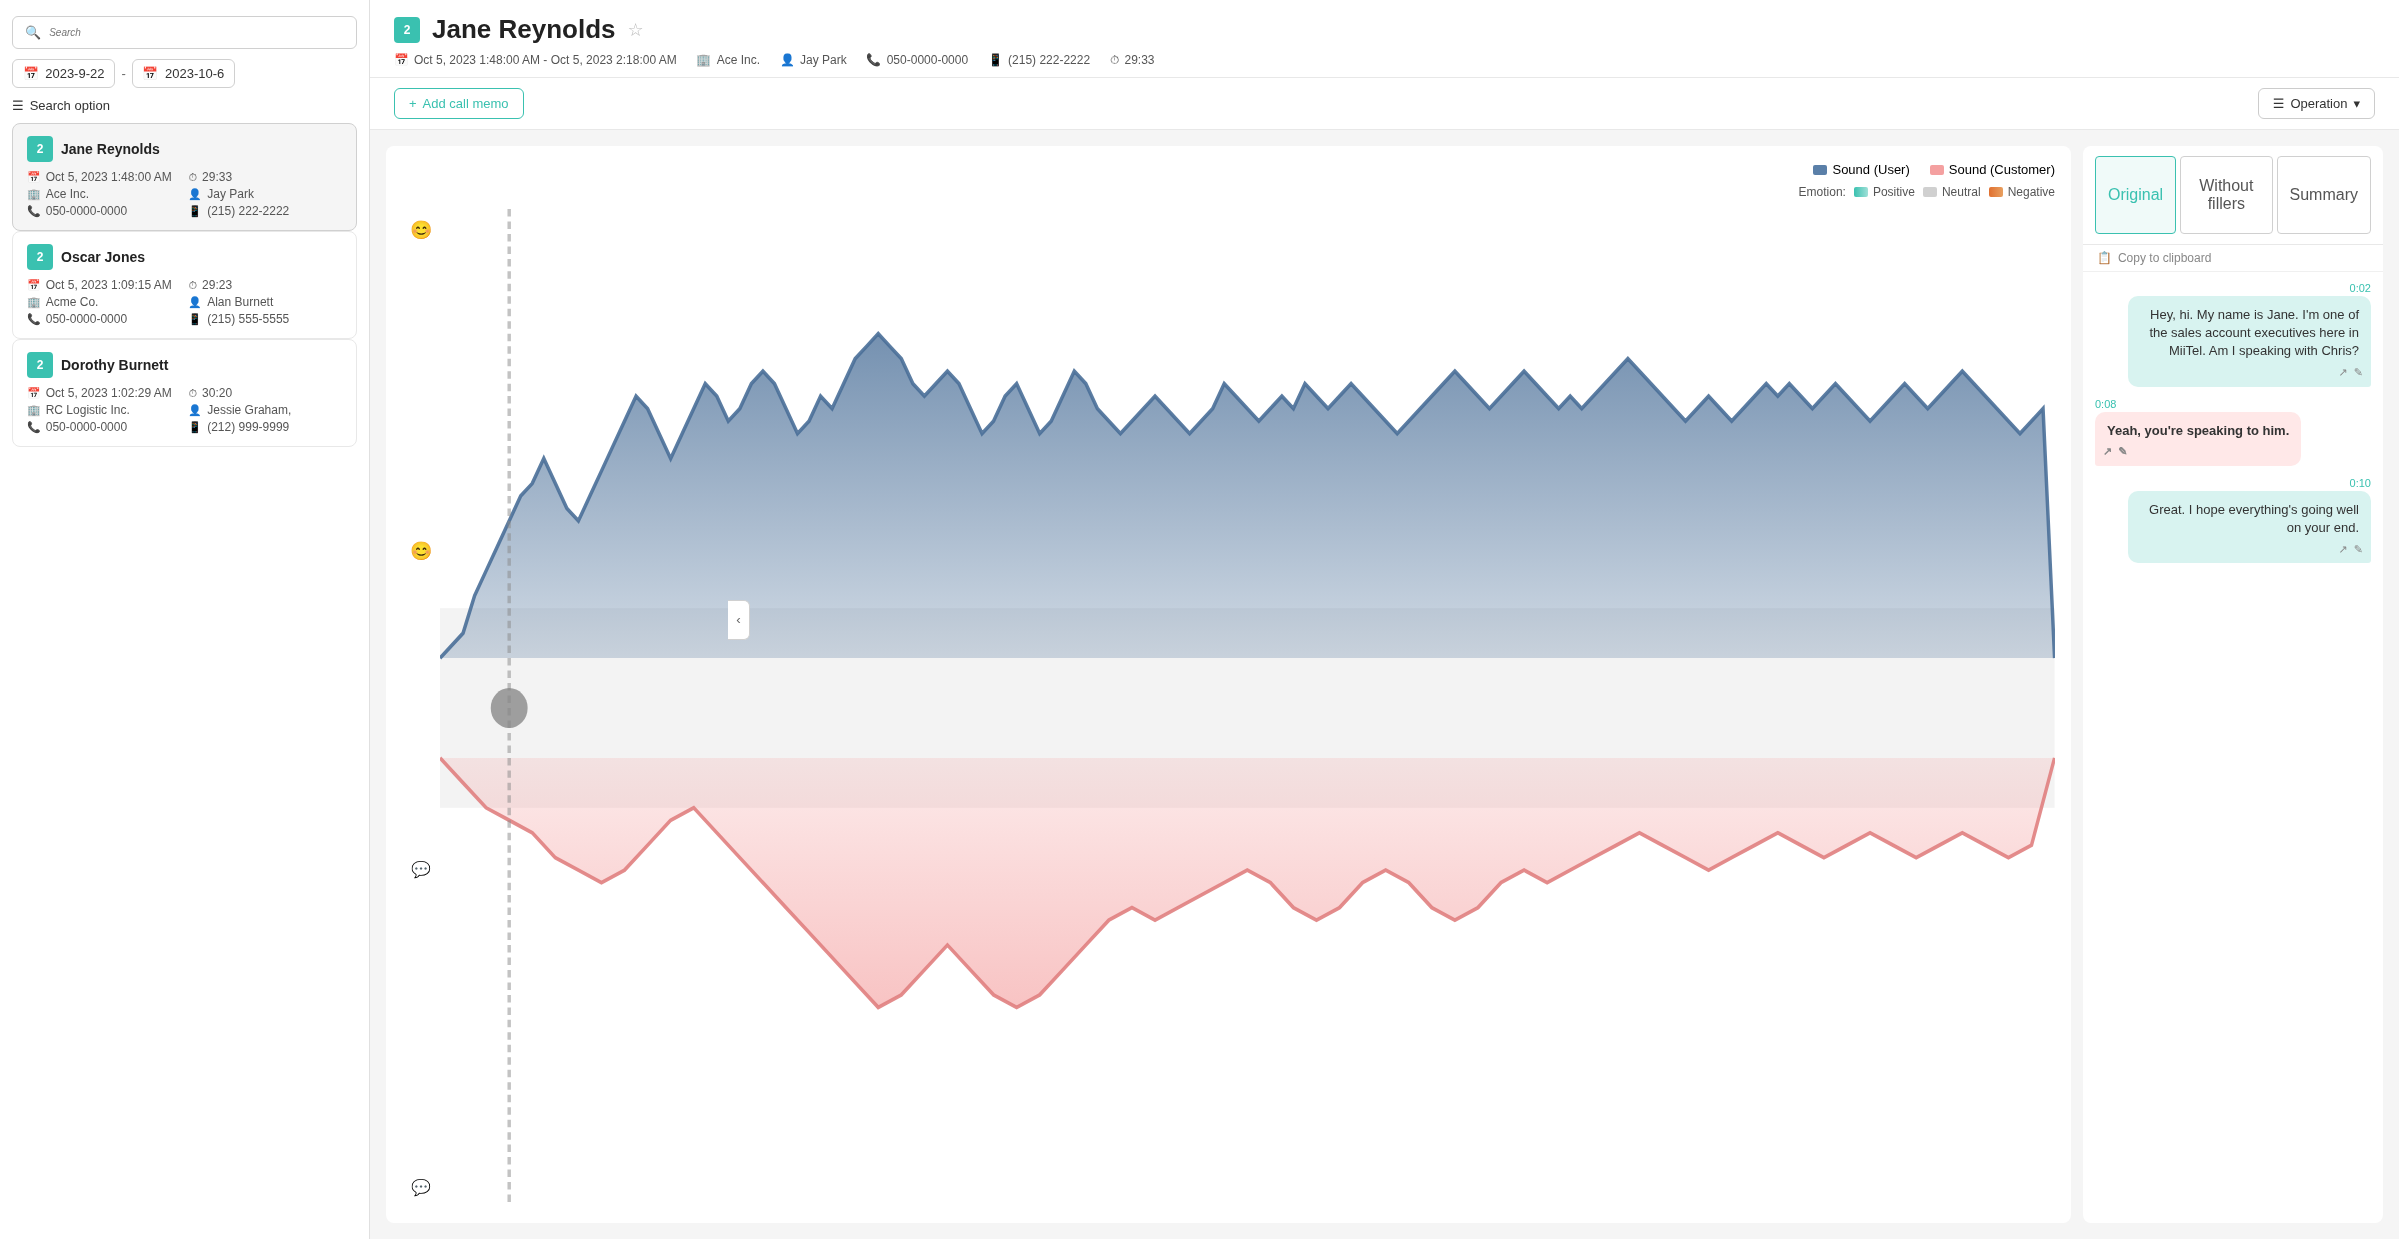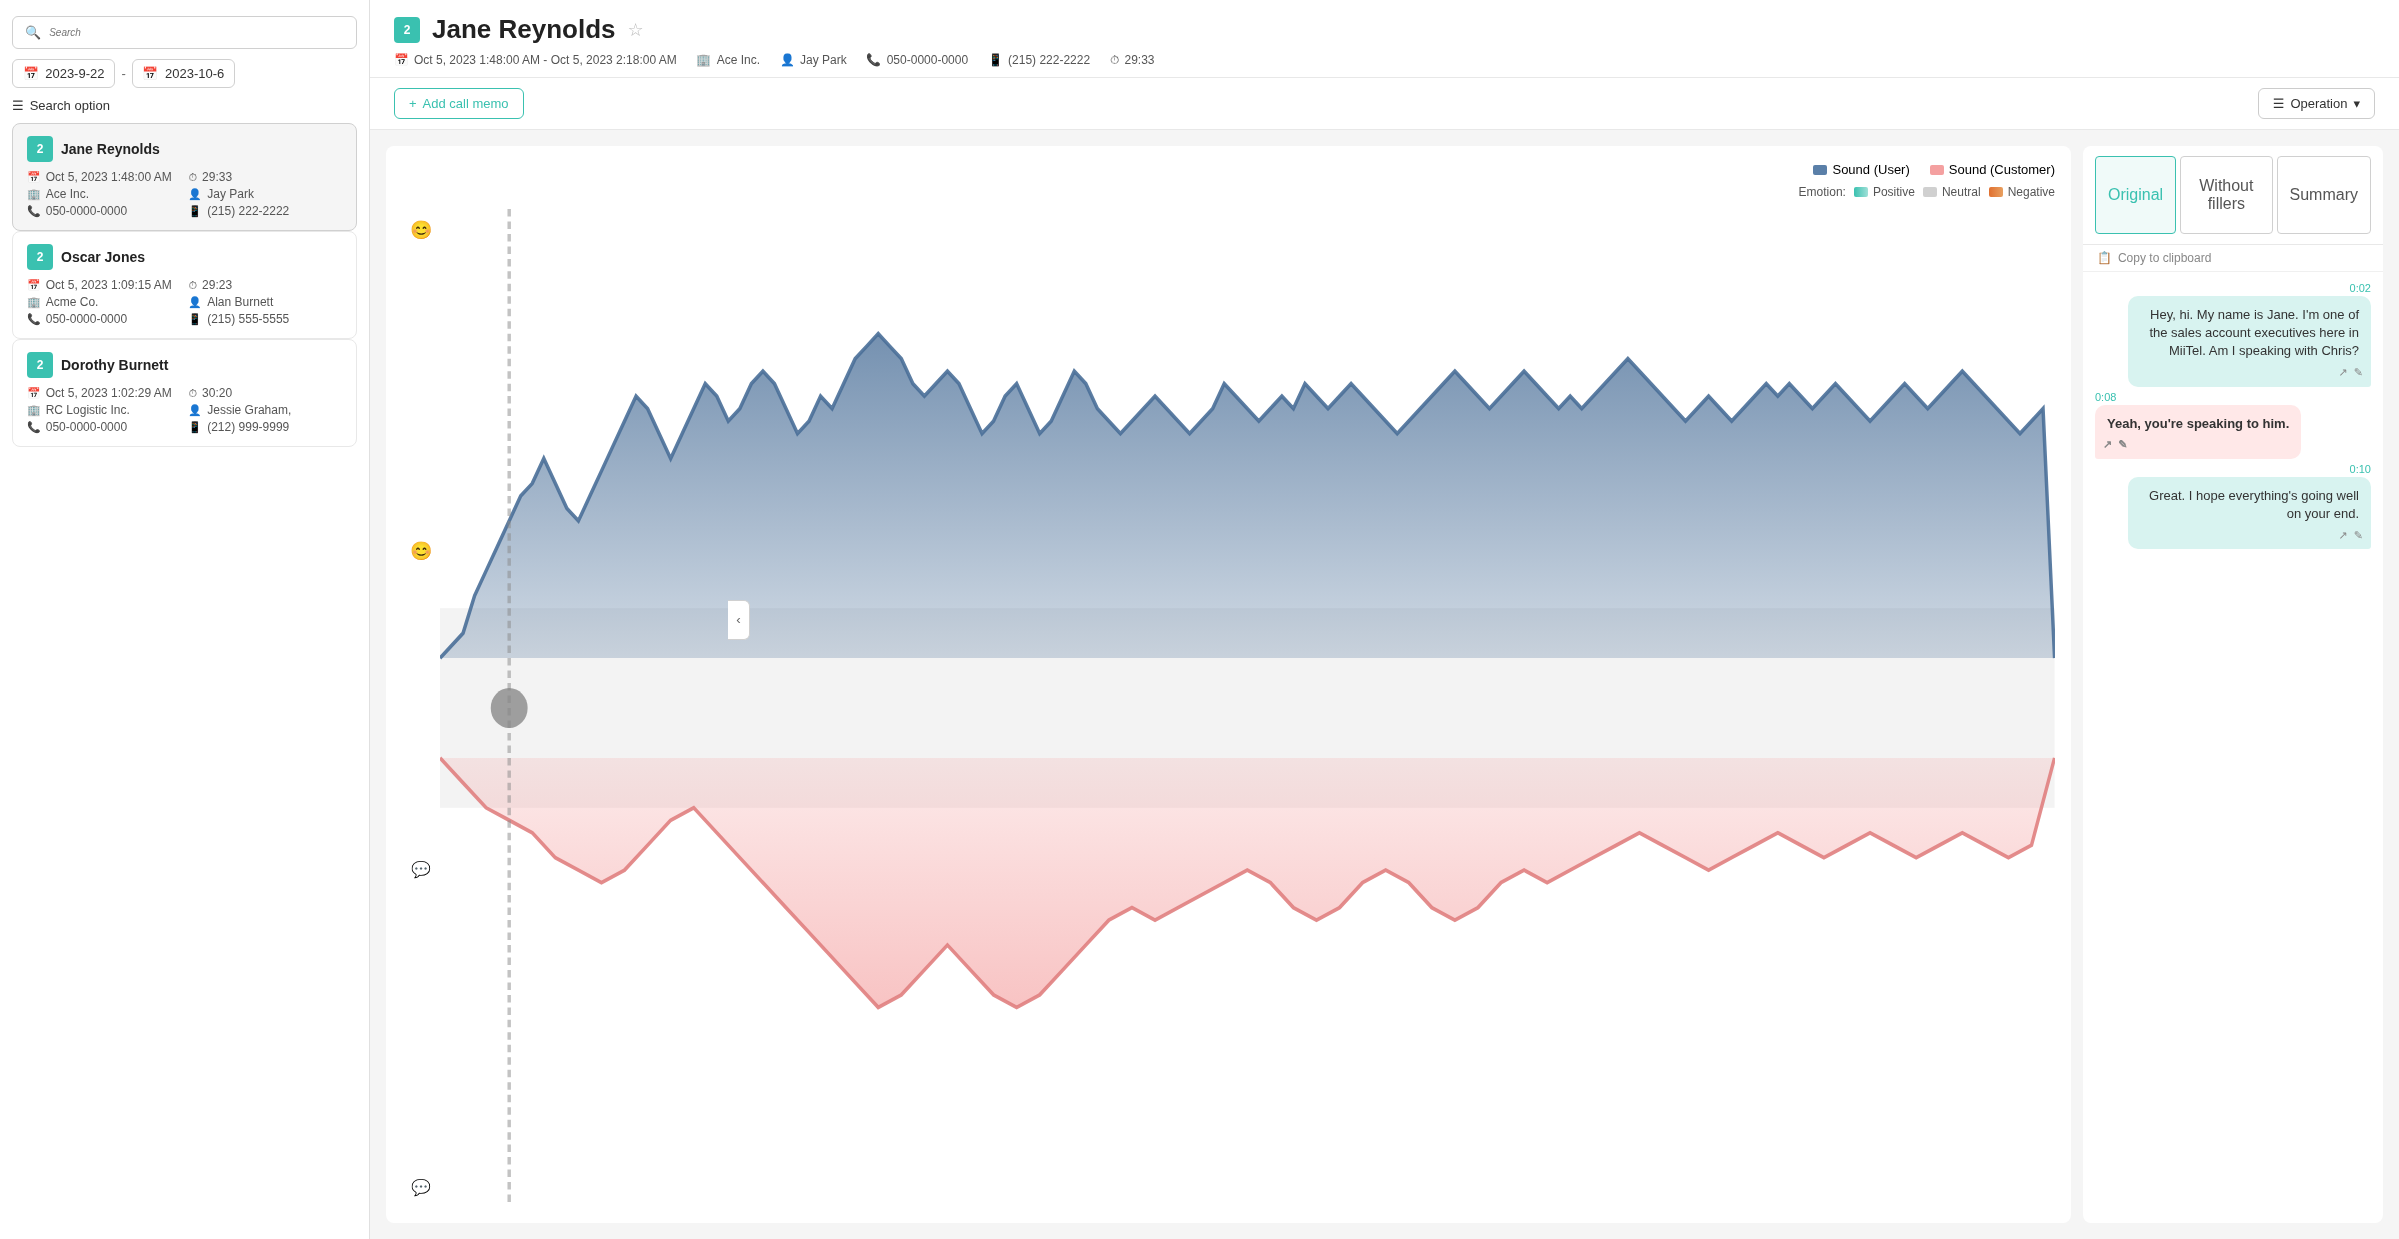--- a/index.html
+++ b/index.html
@@ -273,21 +273,21 @@
       color: #888;
       cursor: pointer;
       border-bottom: 1px solid #f0f0f0;
     }
     .messages {
       flex: 1;
       overflow-y: auto;
       padding: 10px 12px;
       display: flex;
       flex-direction: column;
-      gap: 4px;
+      gap: 11px;
     }
     .msg-time {
       font-size: 11px;
       color: #3ac1b0;
       text-align: right;
       margin-bottom: 2px;
     }
     .msg-time.left { text-align: left; }
     .msg-bubble {
       max-width: 88%;

